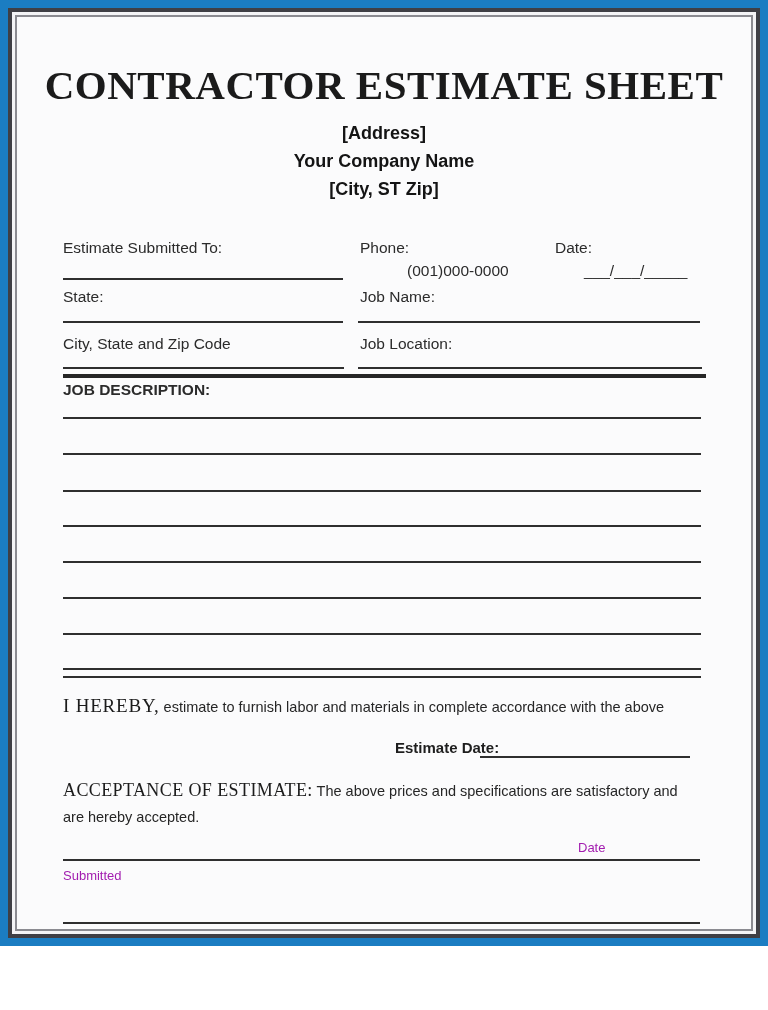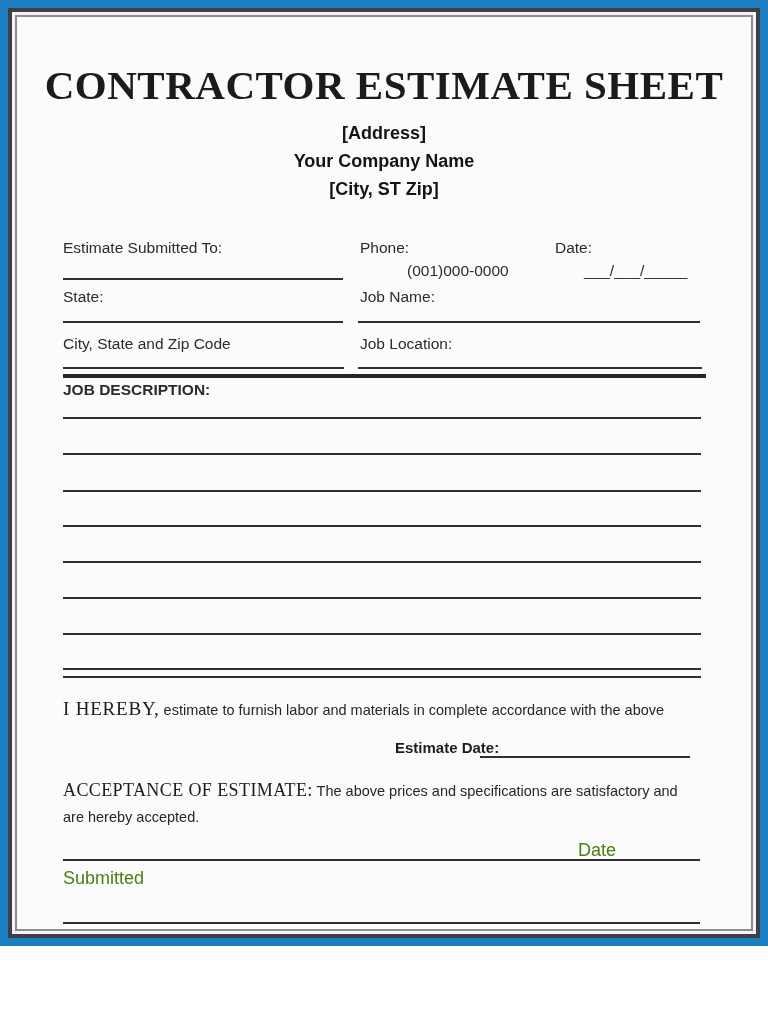--- a/index.html
+++ b/index.html
@@ -30,33 +30,33 @@
   .lbl.bold { font-weight:bold; }
   .val { position:absolute; font-size:15.5px; color:#2b2b2b; white-space:nowrap; }
 
   .rule { position:absolute; height:2px; background:#2f2f2f; }
   .rule.thin { height:1.5px; }
   .rule.thick { height:3.5px; background:#262626; }
   .bar { position:absolute; height:5px; background:#0d0d0d; }
 
   .hereby {
     position:absolute; left:46px; top:677px; width:620px;
-    font-size:14.5px; line-height:29px; color:#262626;
+    font-size:14.5px; line-height:23px; color:#262626;
   }
   .lead-serif {
     font-family:"Liberation Serif", serif; font-size:19px;
     letter-spacing:0.8px; color:#1c1c1c;
   }
   .cost-label { position:absolute; left:378px; top:722px; font-weight:bold; font-size:15px; color:#1e1e1e; }
   .acceptance {
     position:absolute; left:46px; top:760px; width:640px;
     font-size:14.5px; line-height:26px; color:#262626;
   }
   .acceptance .lead-serif { font-size:18px; letter-spacing:0.4px; }
-  .sig-label { position:absolute; font-size:18px; color:#4d7c0f; }
+  .sig-label { position:absolute; font-size:13px; color:#a21caf; }
 </style>
 </head>
 <body>
 
 <div class="page">
  <div class="frame-dark">
   <div class="frame-white">
    <div class="frame-gray">
     <div class="doc">
 

